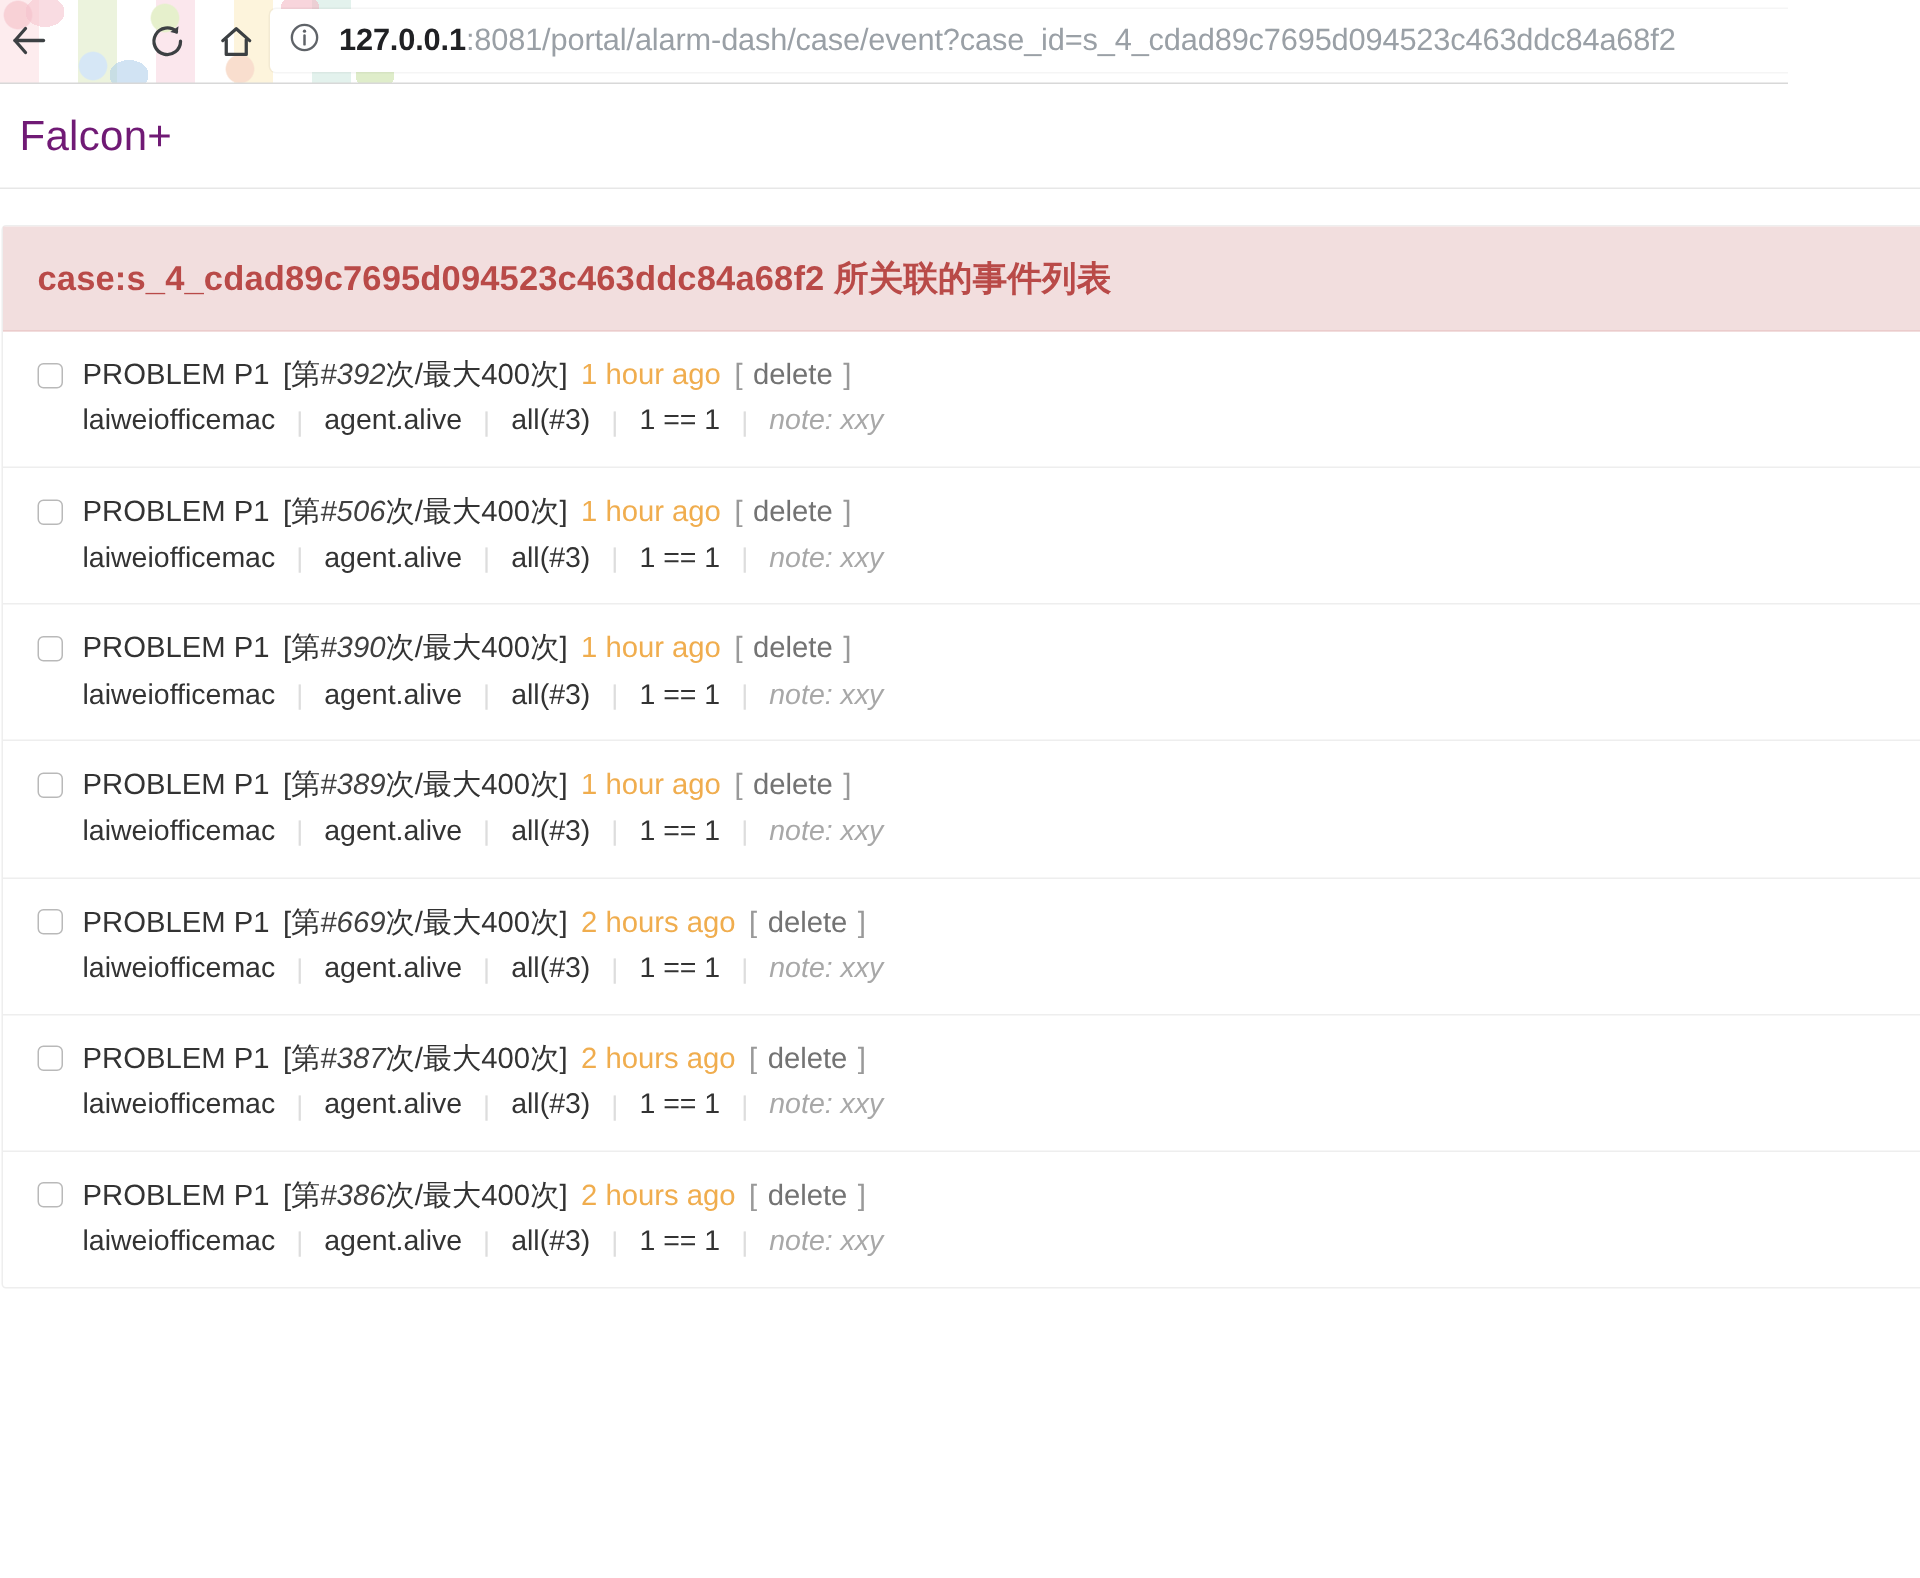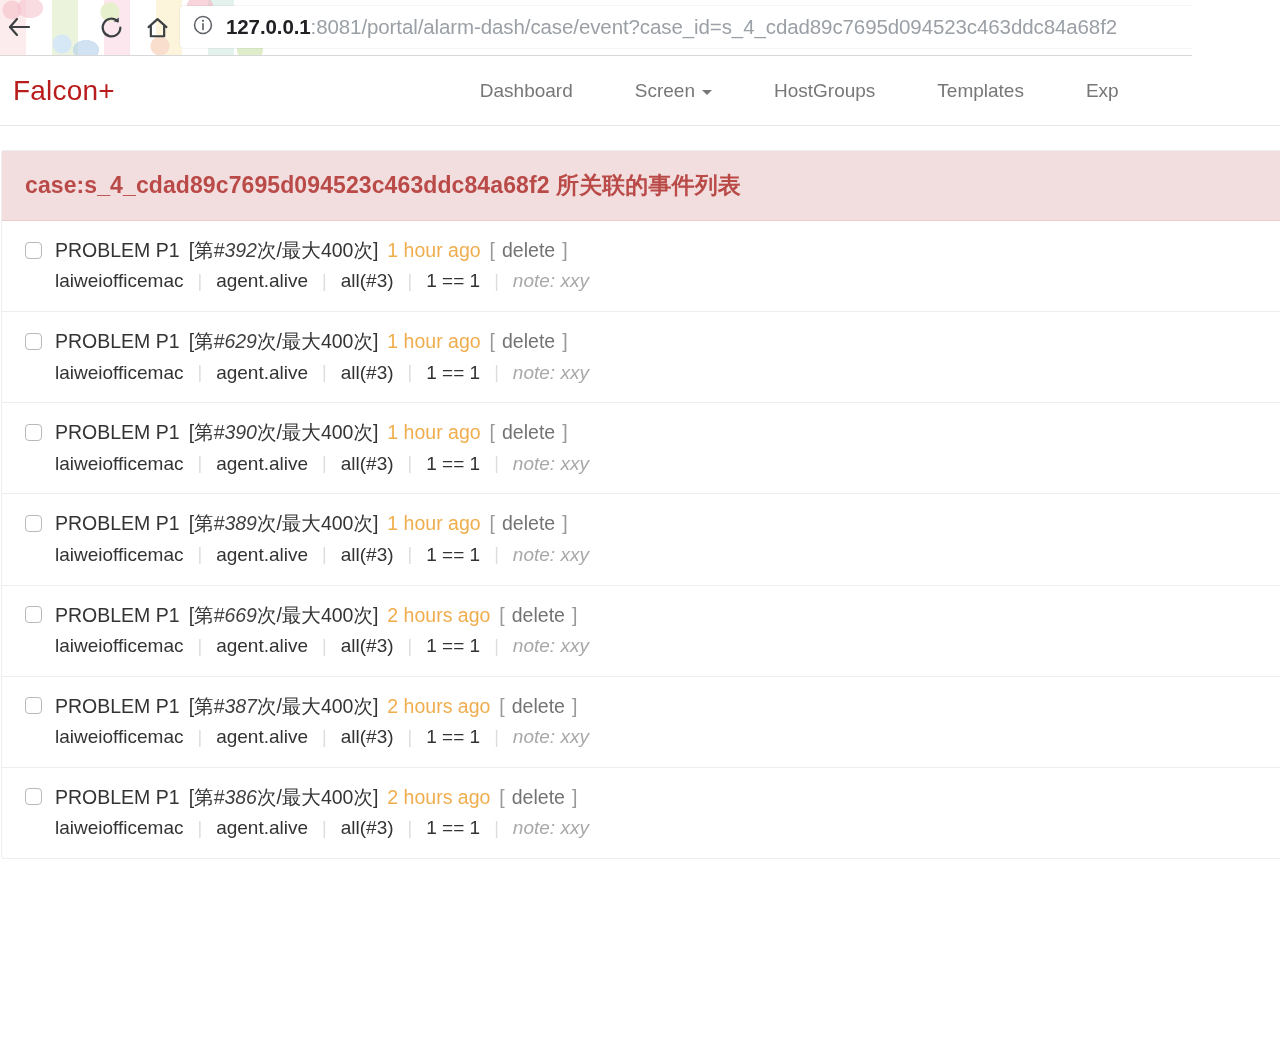--- a/index.html
+++ b/index.html
@@ -98,21 +98,21 @@
     height: 70px;
     border-bottom: 1px solid #e7e7e7;
     display: flex;
     align-items: center;
     padding: 0 0 0 13px;
     box-sizing: border-box;
     background: #fff;
   }
   #brand {
     font-size: 28px;
-    color: #b91c1c;
+    color: #701a75;
     font-weight: 400;
     letter-spacing: .2px;
     white-space: nowrap;
   }
   #nav-links {
     margin-left: 334px;
     display: flex;
     align-items: center;
     white-space: nowrap;
   }
@@ -248,38 +248,20 @@
     <span id="url-text"><span class="host">127.0.0.1</span><span class="rest">:8081/portal/alarm-dash/case/event?case_id=s_4_cdad89c7695d094523c463ddc84a68f2</span></span>
   </div>
 
   <div id="chrome-bottom-line"></div>
 </div>
 
 <div id="page">
 
   <div id="navbar">
     <div id="brand">Falcon+</div>
-    <div id="nav-links">
-      <div class="nav-link">
-        <span>Dashboard</span>
-      </div>
-      <div class="nav-link">
-        <span>Screen</span>
-        <span class="caret"></span>
-      </div>
-      <div class="nav-link">
-        <span>HostGroups</span>
-      </div>
-      <div class="nav-link">
-        <span>Templates</span>
-      </div>
-      <div class="nav-link">
-        <span>Exp</span>
-      </div>
-    </div>
   </div>
 
   <div id="content">
     <div id="event-panel">
       <div id="panel-header">case:s_4_cdad89c7695d094523c463ddc84a68f2 所关联的事件列表</div>
       <ul class="event-list" id="event-list">
   <li class="event-row">
     <div class="row-line1">
       <input type="checkbox" class="row-checkbox" style="">
       <span class="status-text">PROBLEM P1</span>
@@ -299,21 +281,21 @@
       <span class="meta-expr">1 == 1</span>
       <span class="meta-sep">|</span>
       <span class="meta-note">note: xxy</span>
     </div>
   </li>
 
   <li class="event-row">
     <div class="row-line1">
       <input type="checkbox" class="row-checkbox" style="">
       <span class="status-text">PROBLEM P1</span>
-      <span class="count-wrap"><span class="count-prefix">[第</span><span class="count-num">#629</span><span class="count-middle">次/最大</span><span class="count-max">400</span><span class="count-suffix">次]</span></span>
+      <span class="count-wrap"><span class="count-prefix">[第</span><span class="count-num">#506</span><span class="count-middle">次/最大</span><span class="count-max">400</span><span class="count-suffix">次]</span></span>
       <span class="time-ago">1 hour ago</span>
       <span class="bracket">[</span>
       <a class="delete-link">delete</a>
       <span class="bracket-close">]</span>
     </div>
     <div class="row-line2">
       <span class="meta-host">laiweiofficemac</span>
       <span class="meta-sep">|</span>
       <span class="meta-metric">agent.alive</span>
       <span class="meta-sep">|</span>

